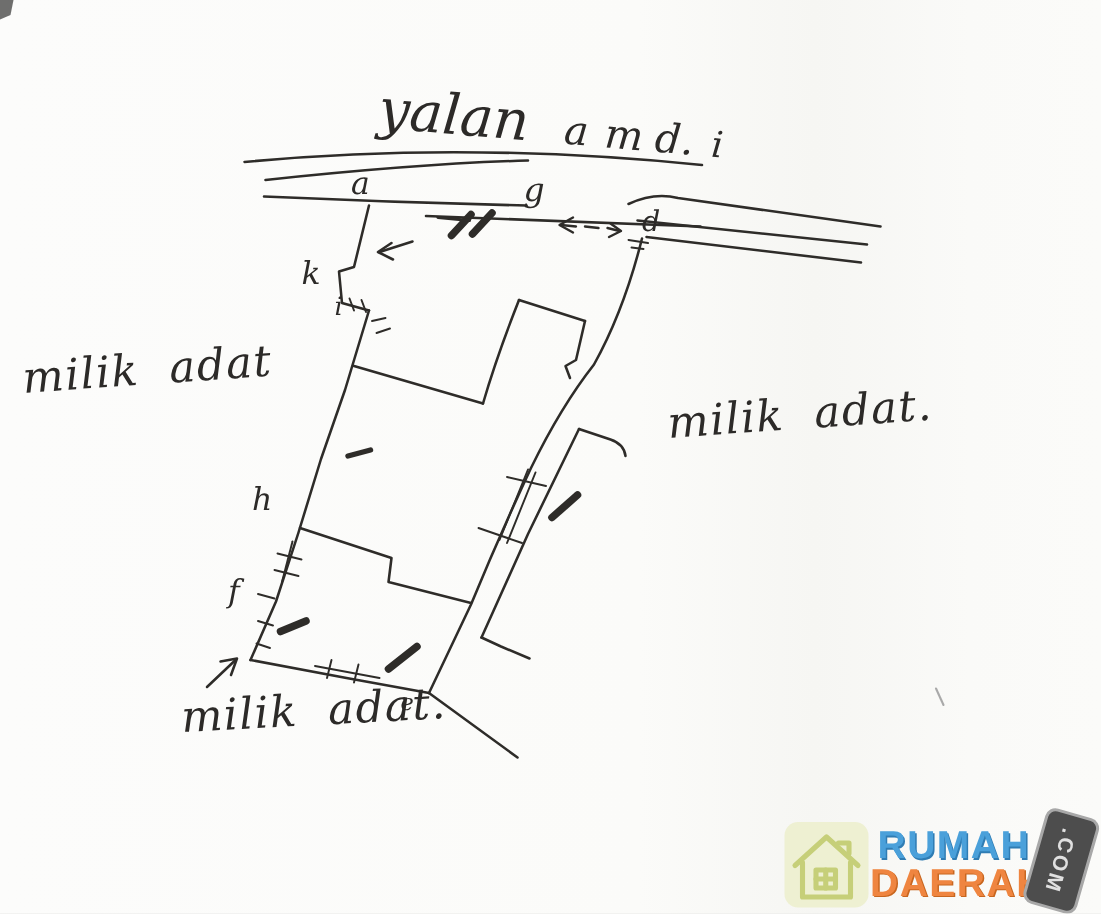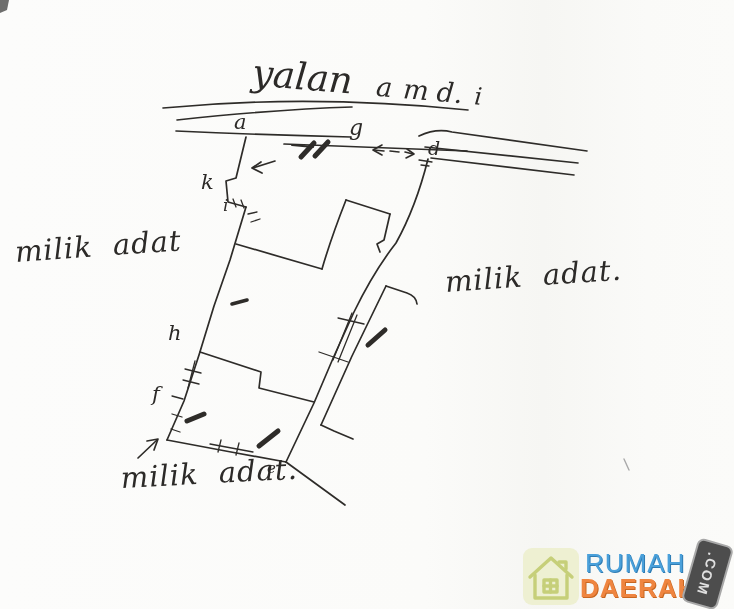--- a/index.html
+++ b/index.html
@@ -14,21 +14,21 @@
   .street{display:flex;align-items:baseline;}
   .street .w1{font-size:37px;}
   .street .w2{font-size:27px;margin-left:24px;}
   .street .w3{font-size:27px;margin-left:11px;}
   .street .w4{font-size:27px;margin-left:8px;}
   .street .w5{font-size:24px;margin-left:12px;}
   .pt{font-size:21px;}
   
   .wm-tile{position:absolute;left:523px;top:548px;width:56px;height:57px;border-radius:9px;
            background:#eef0d2;}
-  .wm-line1{position:absolute;left:585px;top:548px;font-size:26px;font-weight:normal;
+  .wm-line1{position:absolute;left:585px;top:548px;font-size:26px;font-weight:bold;
             color:#4aa0da;letter-spacing:1px;text-shadow:1px 1px 0 #2f7cb3;}
   .wm-line2{position:absolute;left:580px;top:573px;font-size:26px;font-weight:bold;
             color:#ef8540;letter-spacing:1px;text-shadow:1px 1px 0 #c8661f;}
   .wm-tag{position:absolute;left:689px;top:541px;width:33px;height:62px;background:#4d4d4d;
           border:2px solid #a8a8a8;border-radius:7px;transform:rotate(16deg);z-index:5;
           display:flex;align-items:center;justify-content:center;}
   .wm-tag span{writing-mode:vertical-rl;font-size:14px;font-weight:bold;color:#e0e0e0;
                letter-spacing:2px;}
 </style>
 </head>

